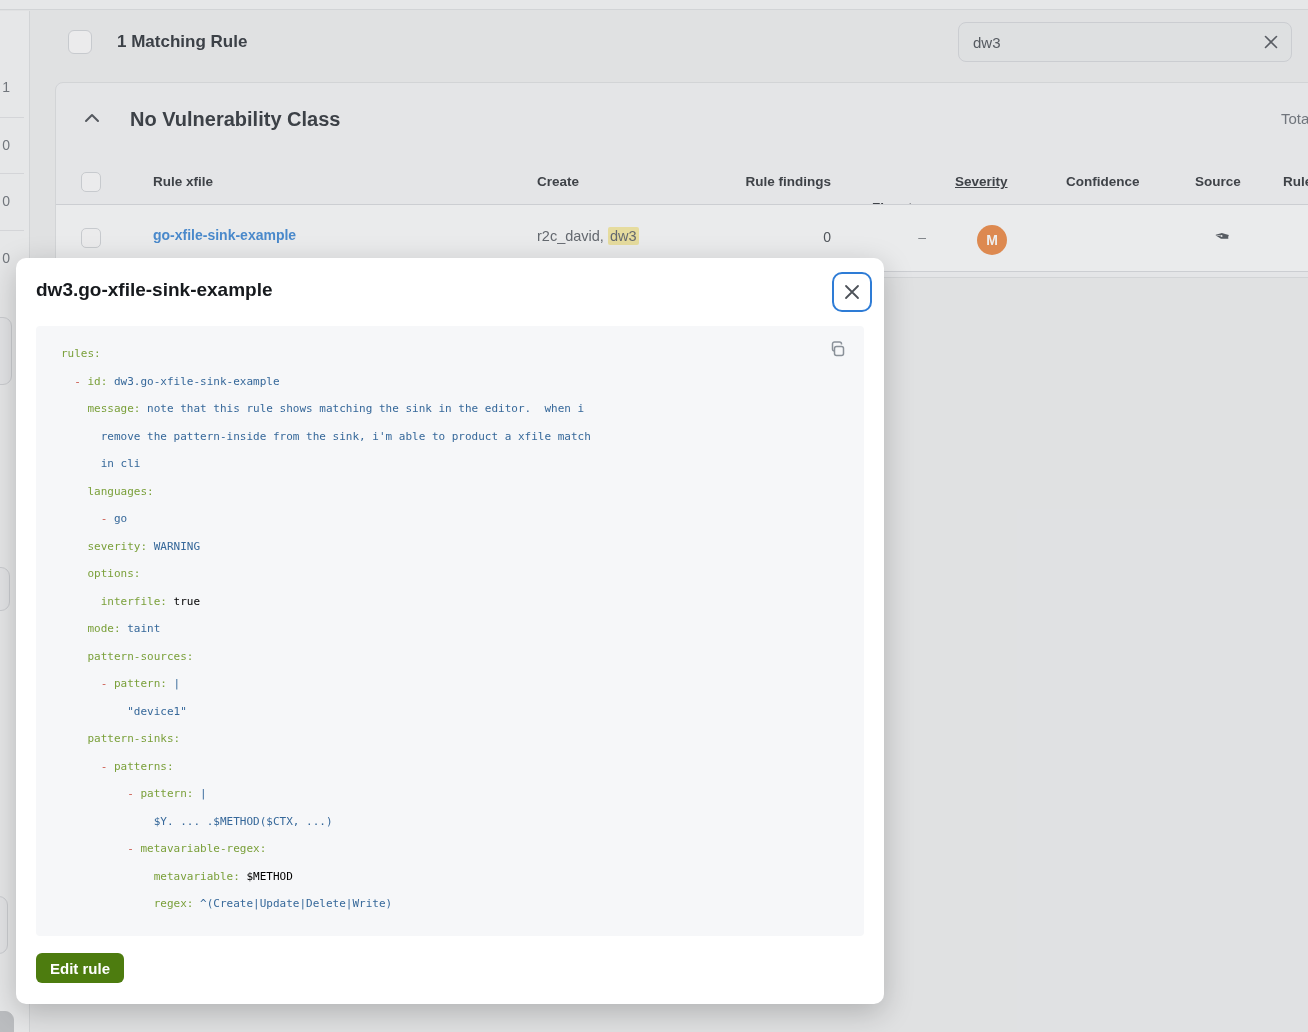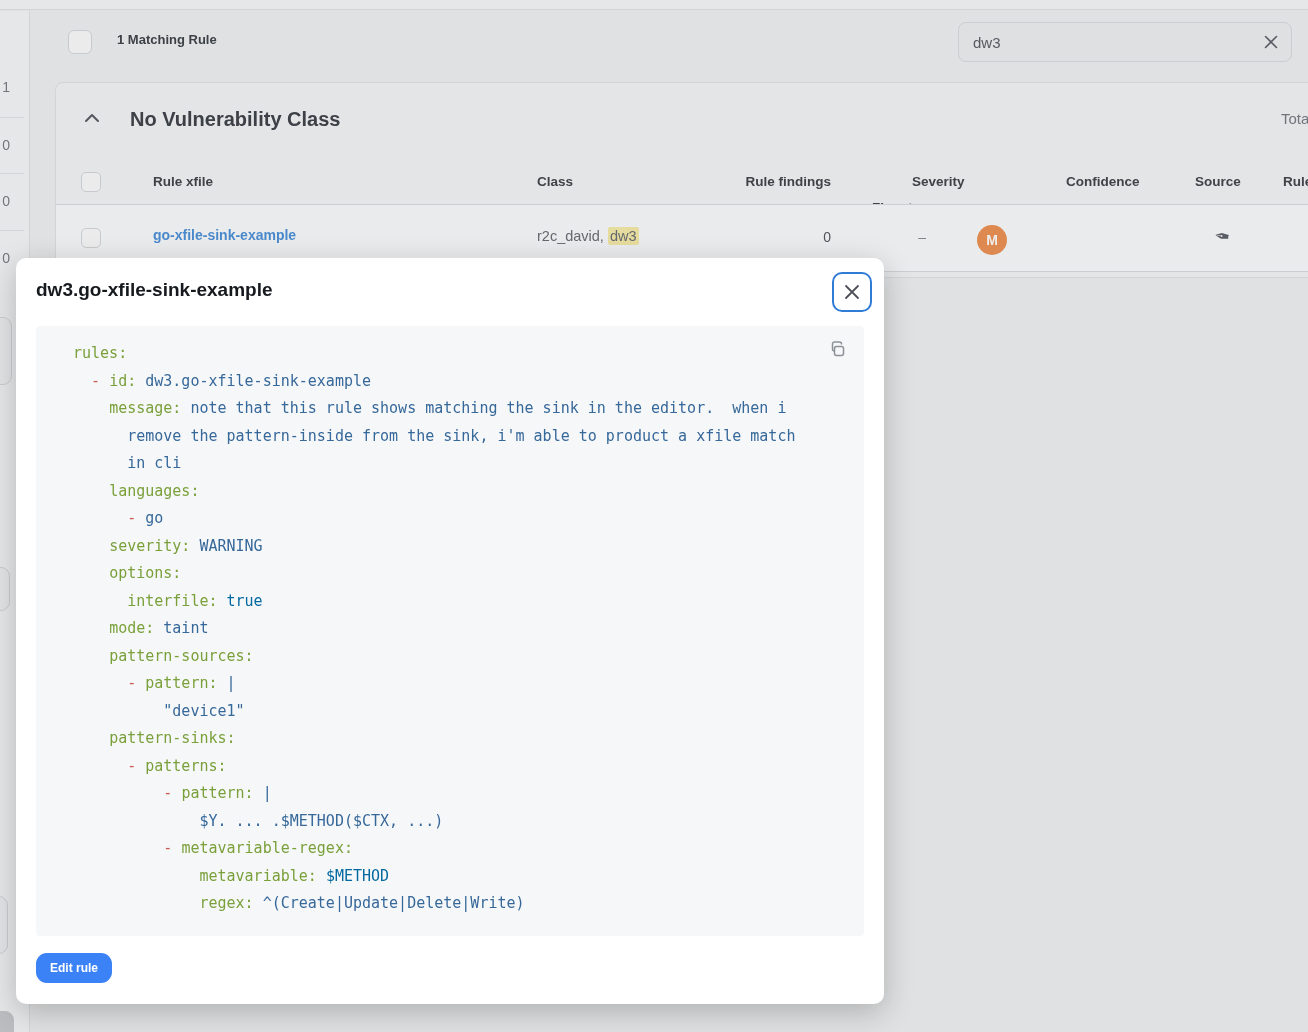--- a/index.html
+++ b/index.html
@@ -9,21 +9,21 @@
   
   .page { position:absolute; inset:0; z-index:0; }
   .top-strip { position:absolute; left:0; top:0; width:1308px; height:10px;
     background:#f7f8f9; border-bottom:1px solid #e1e3e6; }
   .left-sliver { position:absolute; left:0; top:11px; width:30px; height:1021px;
     background:#f7f8f9; border-right:1px solid #e1e3e6; }
   .sliver-count { position:absolute; width:12px; text-align:right; font-size:14px; color:#797e85; }
   .sliver-div { position:absolute; left:0; width:24px; border-top:1px solid #e3e5e8; }
   .edge-shape { position:absolute; border:1px solid #d9dbdf; border-radius:9px; background:#f4f5f7; }
 
-  .toolbar-title { position:absolute; left:117px; top:32px; font-size:13px; font-weight:700; color:#40454c; }
+  .toolbar-title { position:absolute; left:117px; top:32px; font-size:17px; font-weight:700; color:#40454c; }
   .checkbox { position:absolute; background:#fcfcfd; border:1.5px solid #d6d9dd; border-radius:6px; }
   .cb-lg { width:24px; height:24px; }
   .cb-sm { width:20px; height:20px; border-radius:5px; }
 
   .search-box { position:absolute; left:958px; top:22px; width:334px; height:40px;
     background:#eef0f2; border:1px solid #dadce0; border-radius:8px; display:flex; align-items:center; }
   .search-input { flex:1; border:none; outline:none; background:transparent;
     font-family:"Liberation Sans",sans-serif; font-size:15px; color:#5c6167; padding:0 14px; }
   .search-clear { width:28px; height:28px; margin-right:6px; display:flex; align-items:center;
     justify-content:center; cursor:pointer; color:#5f646a; }
@@ -55,31 +55,31 @@
   .overlay { position:absolute; inset:0; background:rgba(10,12,16,0.07); z-index:10; }
   .modal { position:absolute; left:16px; top:258px; width:868px; height:746px; z-index:20;
     background:#ffffff; border-radius:10px; box-shadow:0 8px 30px rgba(0,0,0,0.22); }
   .modal-title { position:absolute; left:36px; top:279px; font-size:19px; font-weight:700; color:#16191d; z-index:21; }
   .modal-close { position:absolute; left:832px; top:272px; width:40px; height:40px; z-index:21;
     background:#fff; border:2px solid #2e7cd6; border-radius:10px; display:flex;
     align-items:center; justify-content:center; color:#4d5259; cursor:pointer; }
 
   .code-block { position:absolute; left:36px; top:326px; width:828px; height:610px; z-index:21;
     background:#f6f7f9; border-radius:4px; padding:14px 18px 14px 25px; }
-  .code-pre { font-family:"DejaVu Sans Mono", monospace; font-size:15px; line-height:27.5px;
-    white-space:pre; color:#36689a;margin-left:12px; }
+  .code-pre { font-family:"DejaVu Sans Mono", monospace; font-size:11px; line-height:27.5px;
+    white-space:pre; color:#36689a; }
   .tk-k { color:#7aa03a; }
   .tk-v { color:#36689a; }
   .tk-d { color:#cb5a4e; }
-  .tk-b { color:#0369a1;text-align:center; }
+  .tk-b { color:#000000;text-align:center; }
   .copy-btn { position:absolute; top:12px; right:14px; width:24px; height:24px; color:#8a9199;
     display:flex; align-items:center; justify-content:center; cursor:pointer; }
 
   .edit-btn { position:absolute; left:36px; top:953px; height:30px; z-index:21; padding:0 14px;
-    background:#3b82f6; border:none; border-radius:11px; color:#fff; font-size:12px; font-weight:700;
+    background:#4d7c0f; border:none; border-radius:6px; color:#fff; font-size:15px; font-weight:700;
     font-family:"Liberation Sans",sans-serif; display:flex; align-items:center; cursor:pointer; }
 </style>
 </head>
 <body>
 
 <div class="page">
   <div class="top-strip"></div>
 
   <div class="left-sliver">
     <span class="sliver-count" style="left:-2px; top:68px;">1</span>
@@ -112,24 +112,24 @@
   <span class="sec-chevron">
     <svg width="20" height="20" viewBox="0 0 20 20">
         <polyline points="4,13 10,7 16,13" fill="none" stroke="currentColor" stroke-width="2" stroke-linecap="round" stroke-linejoin="round"></polyline>
       </svg>
   </span>
   <div class="sec-title">No Vulnerability Class</div>
   <div class="sec-total">Tota</div>
 
   <div class="checkbox cb-sm" style="left:81px; top:172px;"></div>
   <div class="th" style="left:153px;">Rule xfile</div>
-  <div class="th" style="left:537px;">Class</div>
+  <div class="th" style="left:537px;">Create</div>
   <div class="th th-right" style="left:727px; width:104px;">Rule findings</div>
   <div class="th" style="left:872px;margin-top:26px;">Fix rate</div>
-  <div class="th" style="left:912px;">Severity</div>
+  <div class="th" style="left:955px;text-decoration:underline;">Severity</div>
   <div class="th" style="left:1066px;">Confidence</div>
   <div class="th" style="left:1195px;">Source</div>
   <div class="th" style="left:1283px;">Rule</div>
   <div class="thead-line"></div>
 
   <div class="trow">
     <div class="checkbox cb-sm" style="left:25px; top:23px;"></div>
     <span class="rule-link">go-xfile-sink-example</span>
     <span class="labels-cell"><span>r2c_david, </span><span class="label-chip">dw3</span></span>
     <span class="cell-open">0</span>

